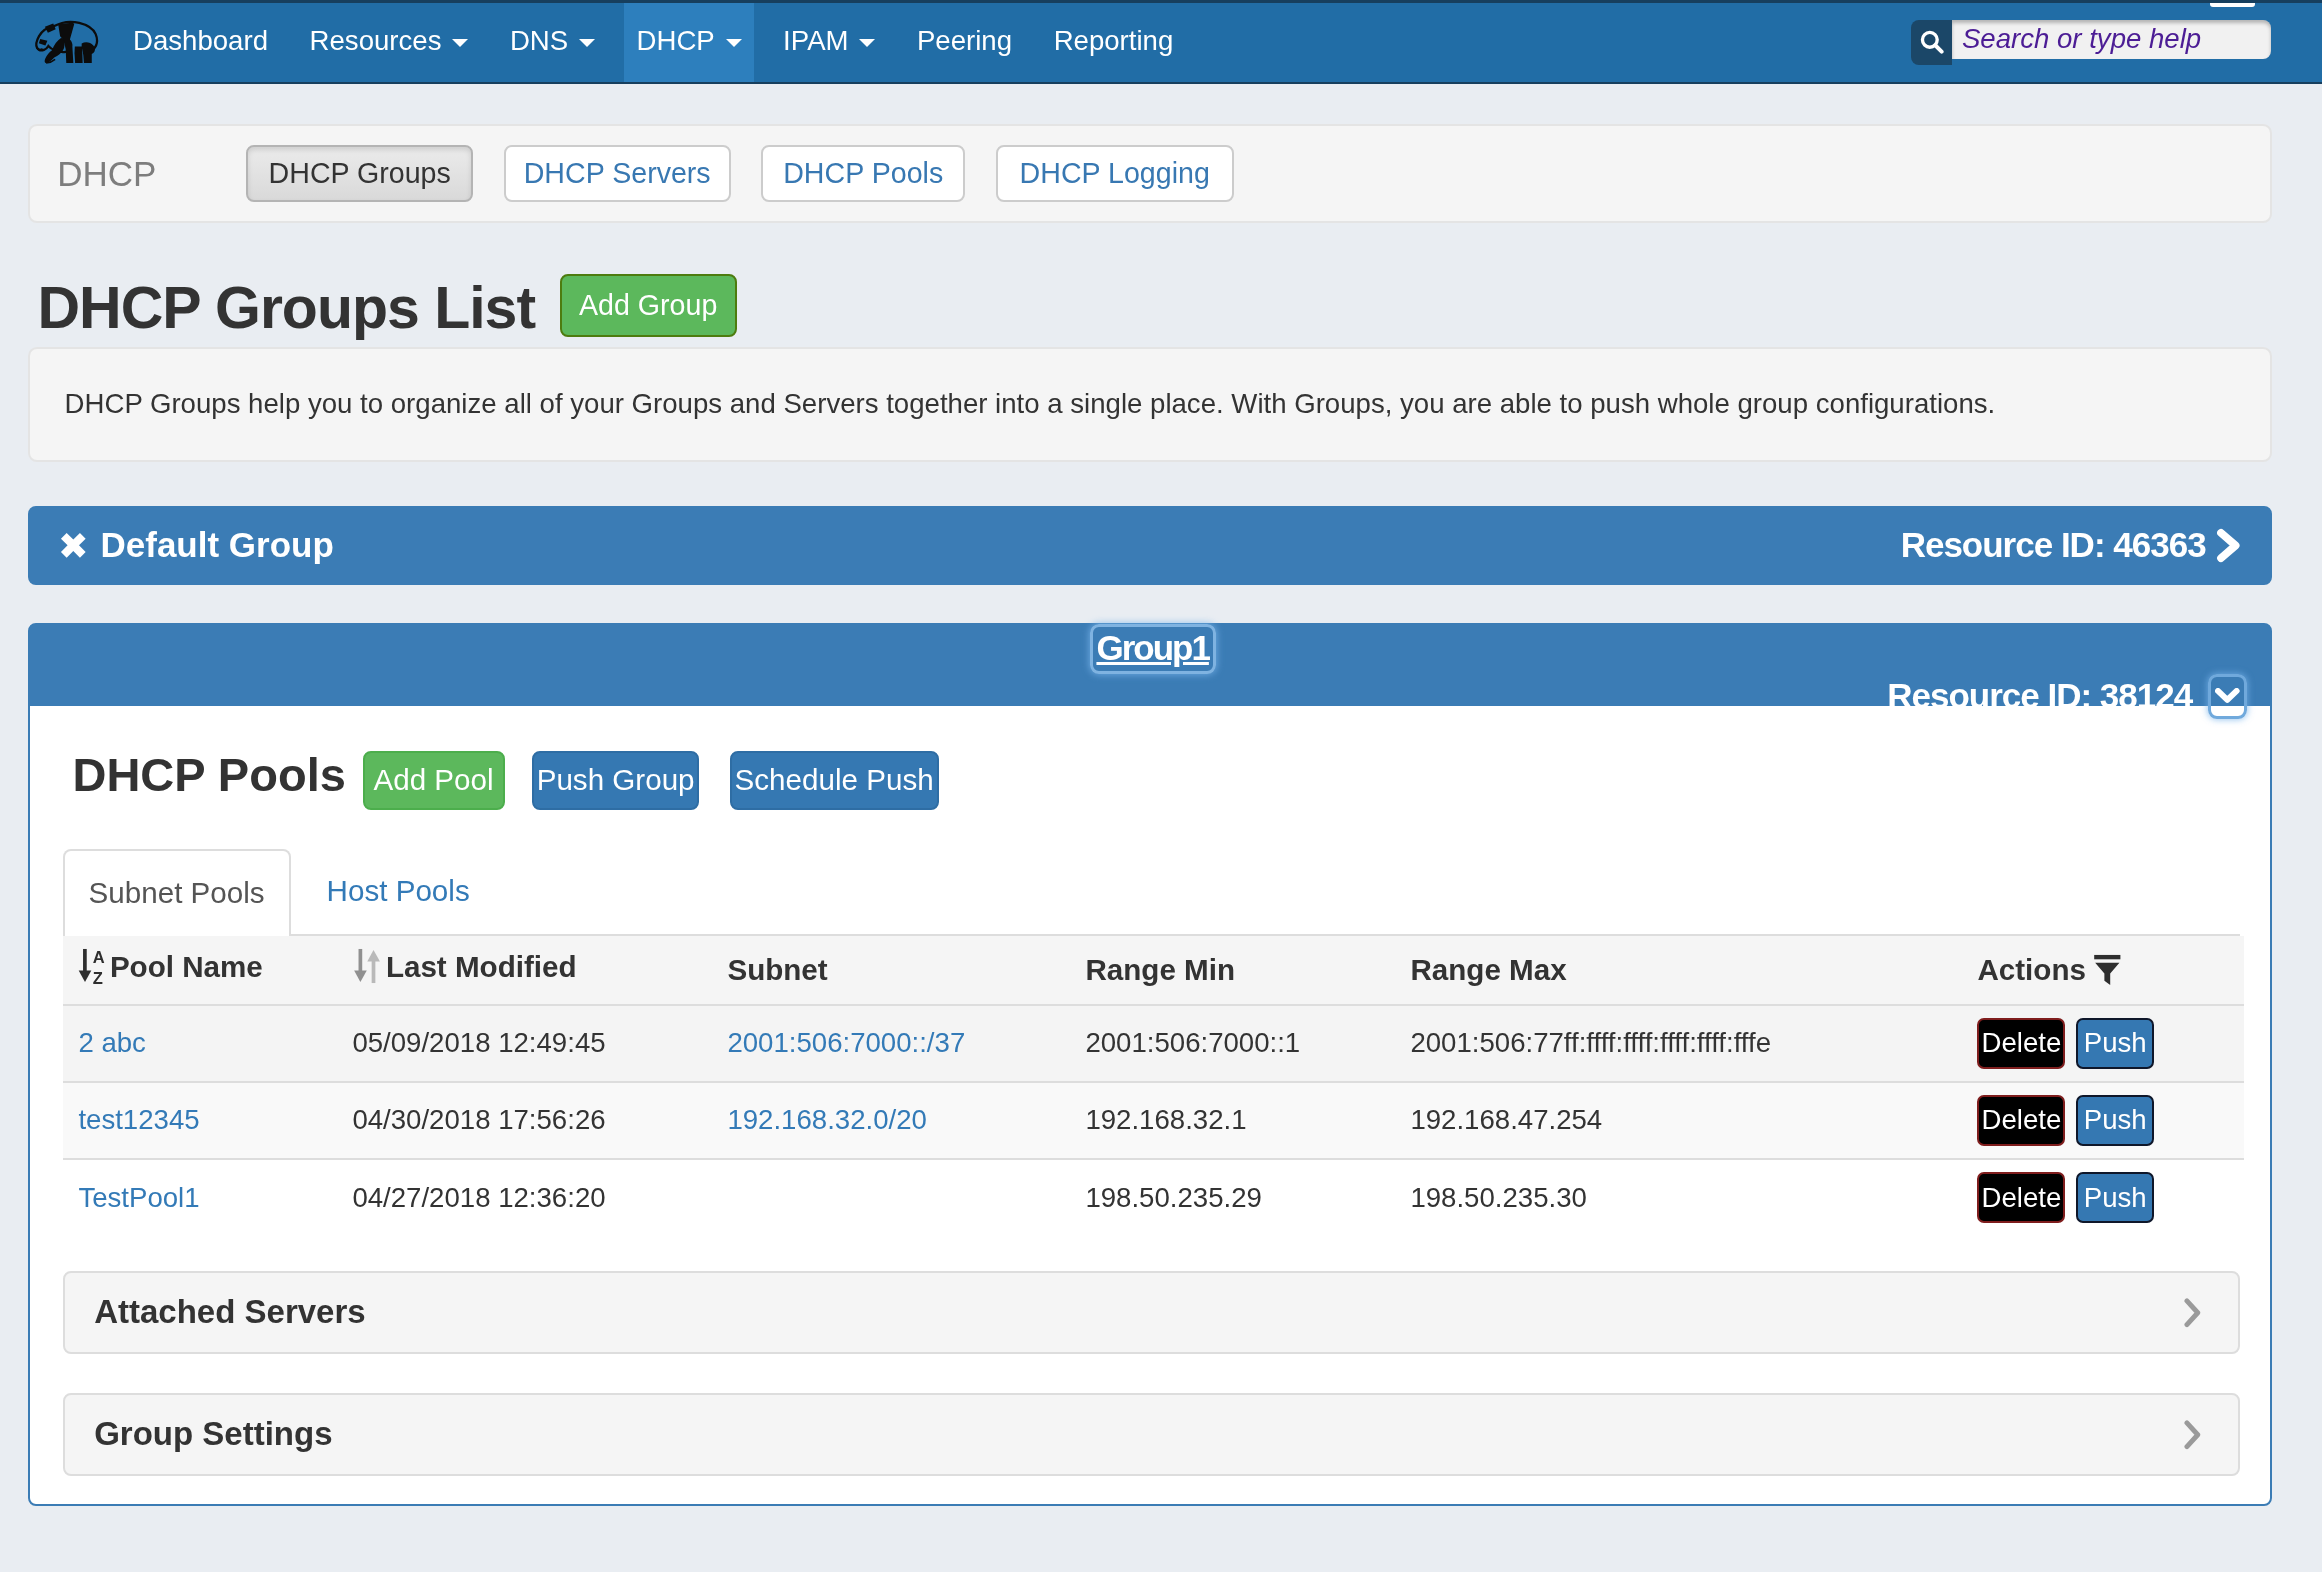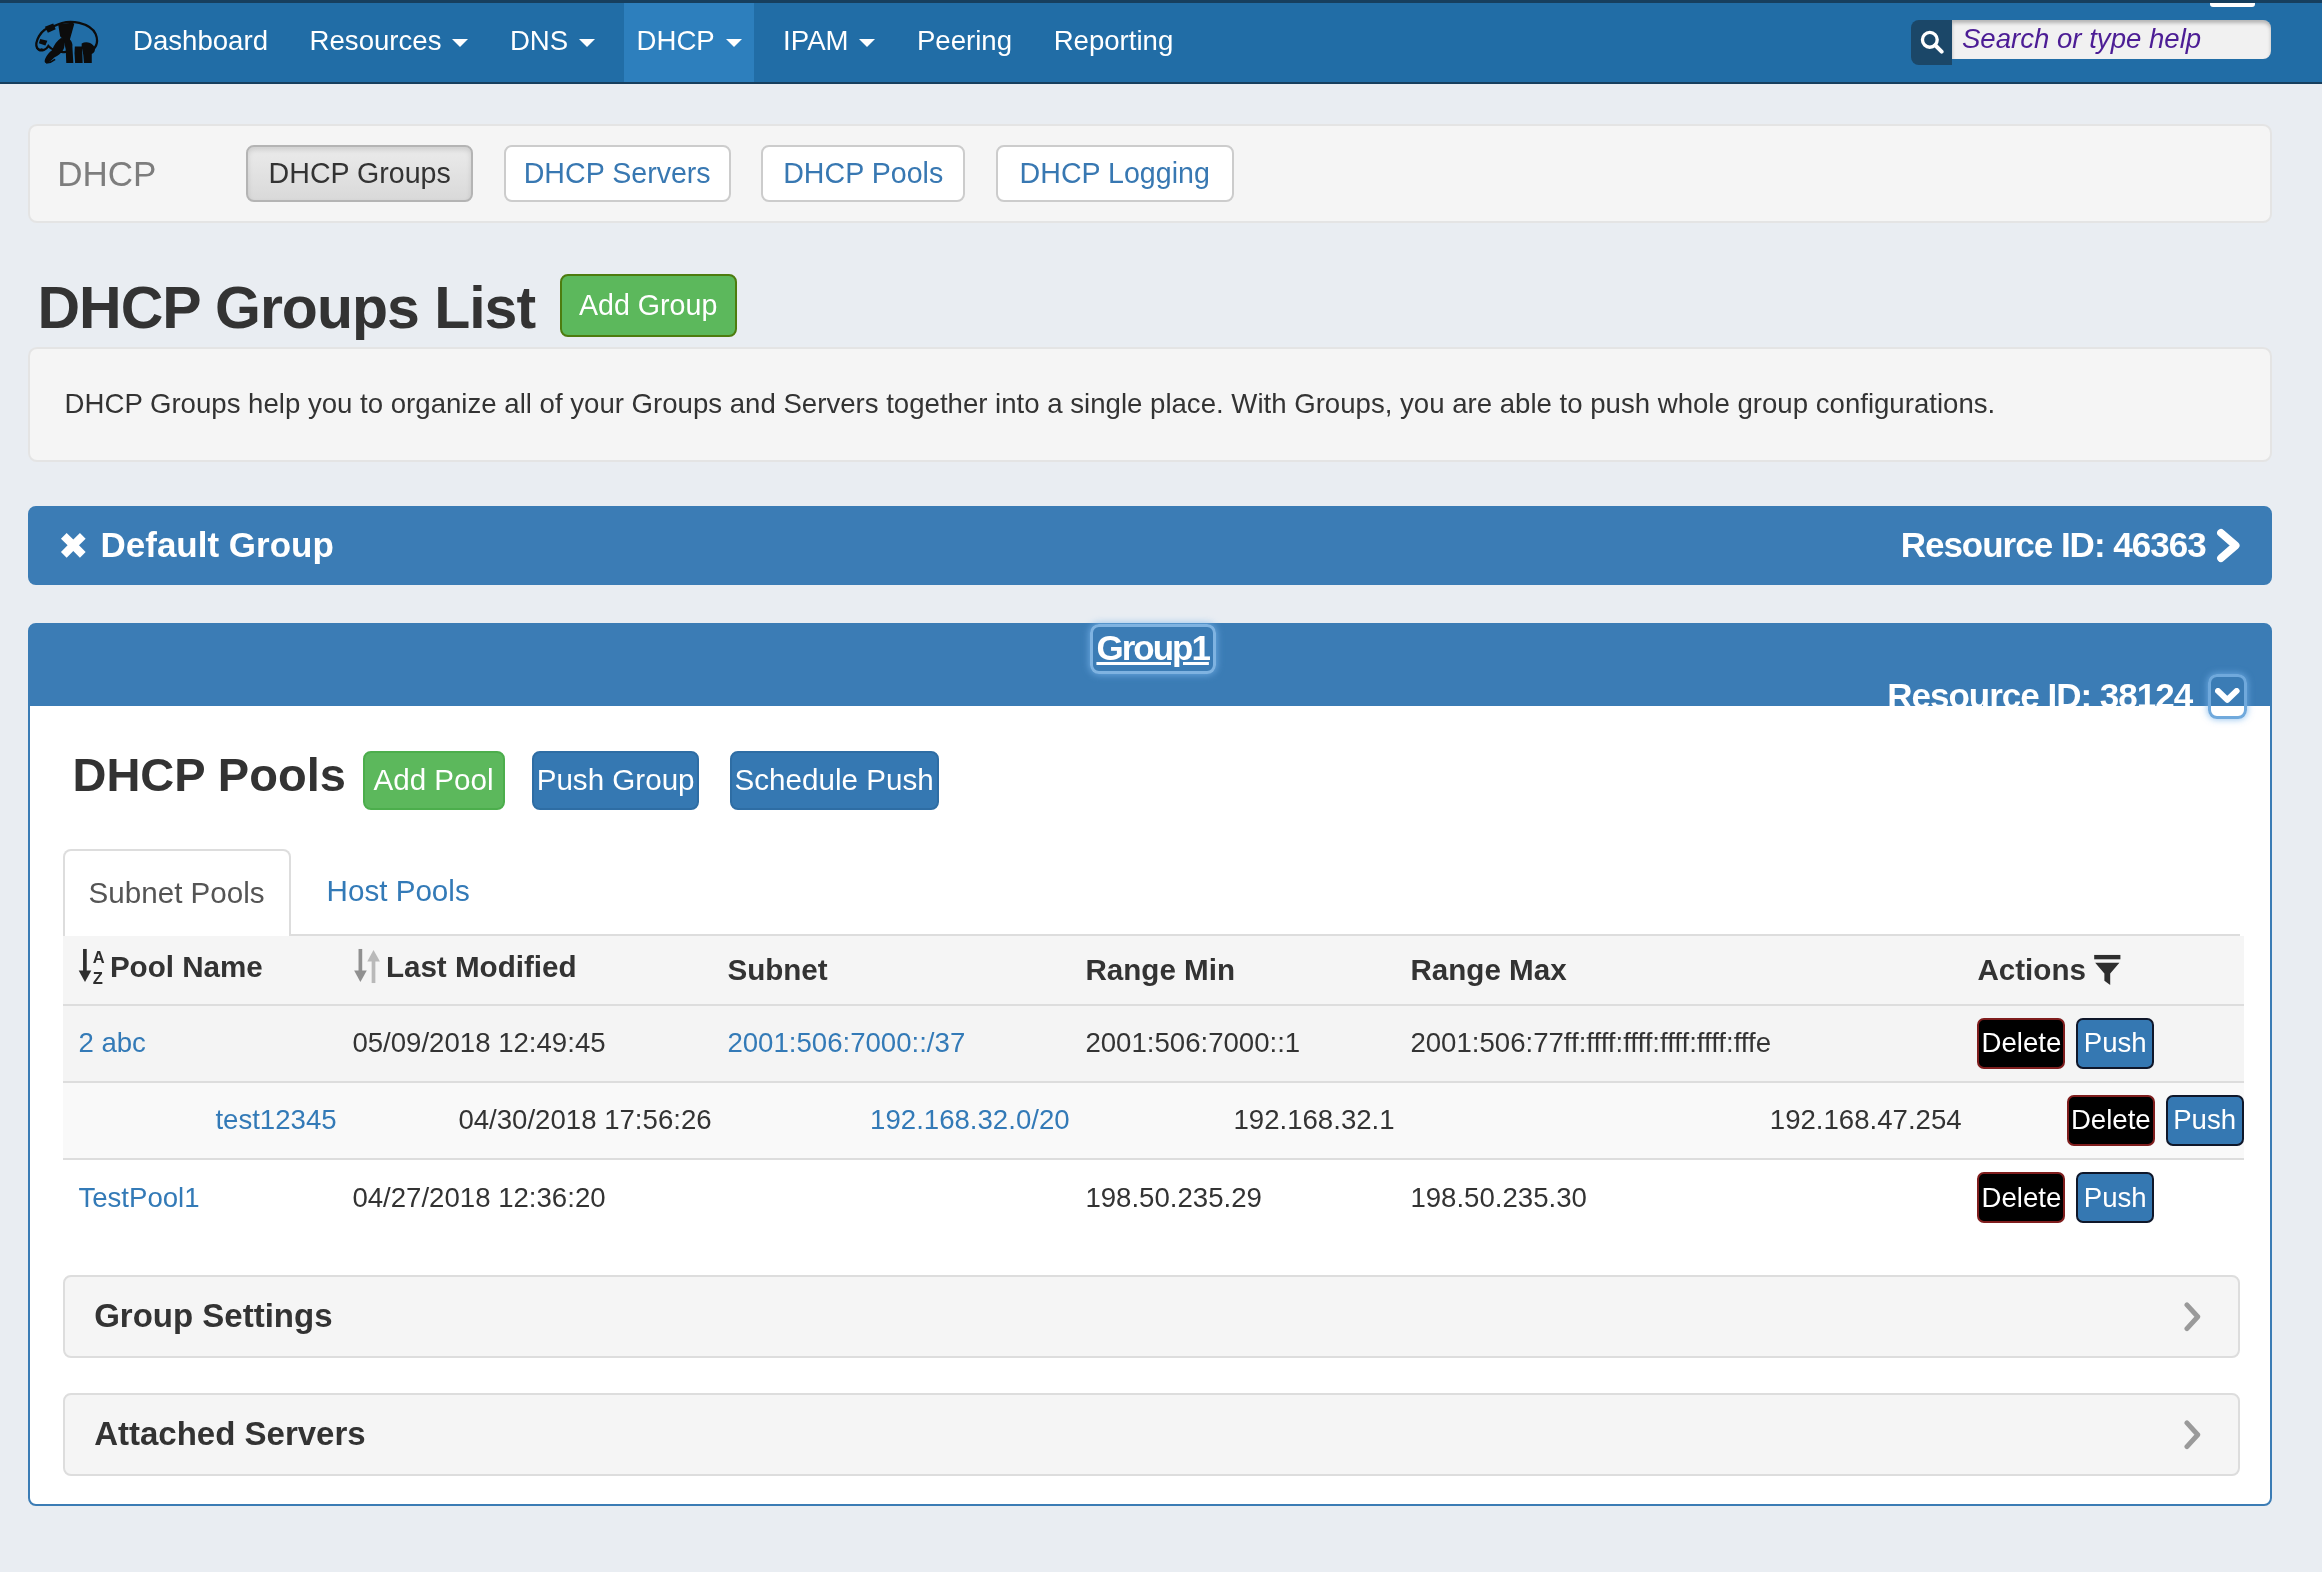--- a/index.html
+++ b/index.html
@@ -65,21 +65,21 @@
 .tabs { display:flex; margin-top:45px; border-bottom:2px solid #ddd; height:87px; }
 .tab1 { width:228px; background:#fff; border:2px solid #ddd; border-bottom:none; border-radius:7.9px 7.9px 0 0; margin-bottom:-2px; display:flex; align-items:center; justify-content:center; font-size:29.6px; color:#555; position:relative; z-index:2; height:87px; }
 .tab2 { display:flex; align-items:center; padding-left:36px; font-size:29.6px; color:#337ab7; }
 
 
 table { border-collapse:collapse; width:2181px; table-layout:fixed; }
 th, td { text-align:left; font-size:27.6px; padding:0 0 0 15.8px; vertical-align:middle; }
 thead th { background:#f5f5f5; height:69px; border-bottom:2px solid #ddd; font-weight:bold; font-size:29.6px; }
 tbody td { height:77px; border-top:2px solid #ddd; }
 tbody tr.r1 td { background:#f4f4f4; border-top:none; }
-tbody tr.r2 td { background:#f9f9f9;text-align:right; }
+tbody tr.r2 td { background:#f9f9f9; }
 a.lnk { color:#337ab7; text-decoration:none; }
 .thic { display:inline-block; vertical-align:-6.9px; margin-right:3.9px; }
 .btn-del { display:inline-flex; align-items:center; justify-content:center; width:88px; height:51px; background:#000000; border:2px solid #7f1d1d; border-radius:6.9px; color:#fff; font-size:27.6px; }
 .btn-push { display:inline-flex; align-items:center; justify-content:center; width:78px; height:51px; background:#3578b2; border:2px solid #0f172a; border-radius:6.9px; color:#fff; font-size:27.6px; margin-left:10.8px; }
 
 
 .cbar { height:83px; background:#f5f5f5; border:2px solid #ddd; border-radius:7.9px; display:flex; align-items:center; padding:0 35px 0 29.6px; }
 .cbar .t { font-size:33px; font-weight:bold; color:#333; }
 .cbar svg { margin-left:auto; }
 .cb1 { margin-top:35px; }
@@ -248,28 +248,28 @@
             <td><a class="lnk">TestPool1</a></td>
             <td>04/27/2018 12:36:20</td>
             <td></td>
             <td>198.50.235.29</td>
             <td>198.50.235.30</td>
             <td><span class="btn-del">Delete</span><span class="btn-push">Push</span></td>
           </tr>
         </tbody>
       </table>
 
+      <div class="cbar cb1">
+        <span class="t">Attached Servers</span>
+        <svg width="19.7" height="31.5" viewBox="0 0 20 32">
+            <polyline points="4,4 15,16 4,28" fill="none" stroke="#9a9a9a" stroke-width="5" stroke-linecap="round" stroke-linejoin="round"></polyline>
+          </svg>
+      </div>
       <div class="cbar cb2">
         <span class="t">Group Settings</span>
         <svg width="19.7" height="31.5" viewBox="0 0 20 32">
             <polyline points="4,4 15,16 4,28" fill="none" stroke="#9a9a9a" stroke-width="5" stroke-linecap="round" stroke-linejoin="round"></polyline>
           </svg>
       </div>
-      <div class="cbar cb1">
-        <span class="t">Attached Servers</span>
-        <svg width="19.7" height="31.5" viewBox="0 0 20 32">
-            <polyline points="4,4 15,16 4,28" fill="none" stroke="#9a9a9a" stroke-width="5" stroke-linecap="round" stroke-linejoin="round"></polyline>
-          </svg>
-      </div>
     </div>
   </div>
 </div>
 
 
 </body></html>

